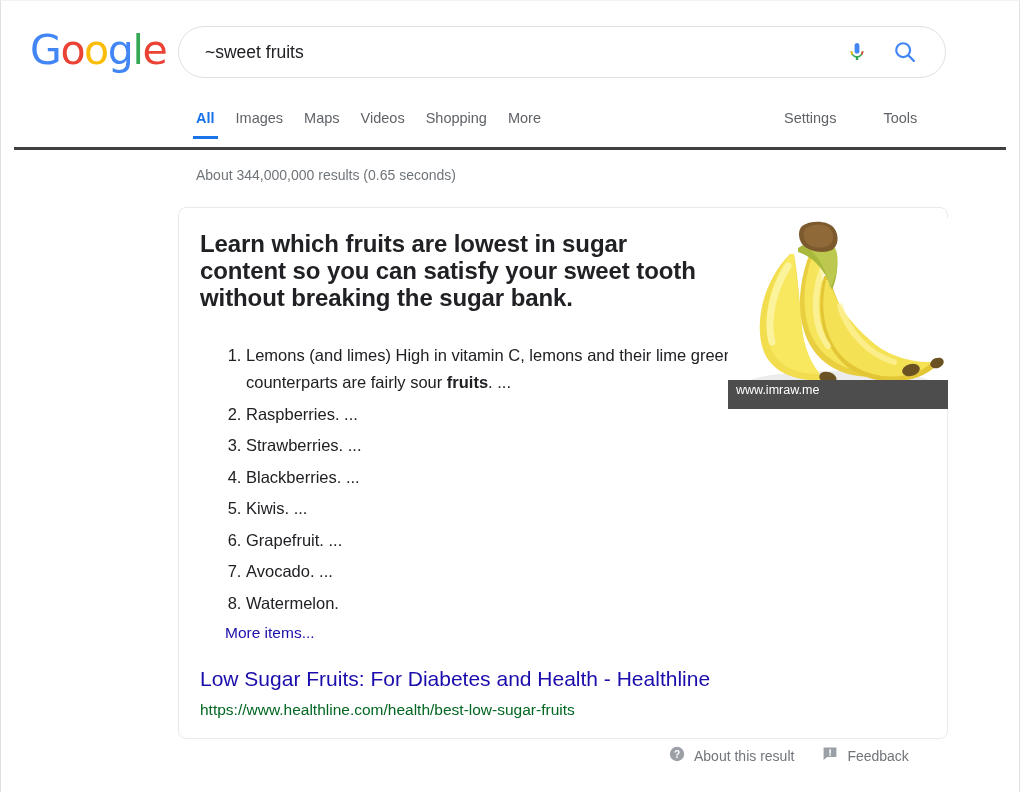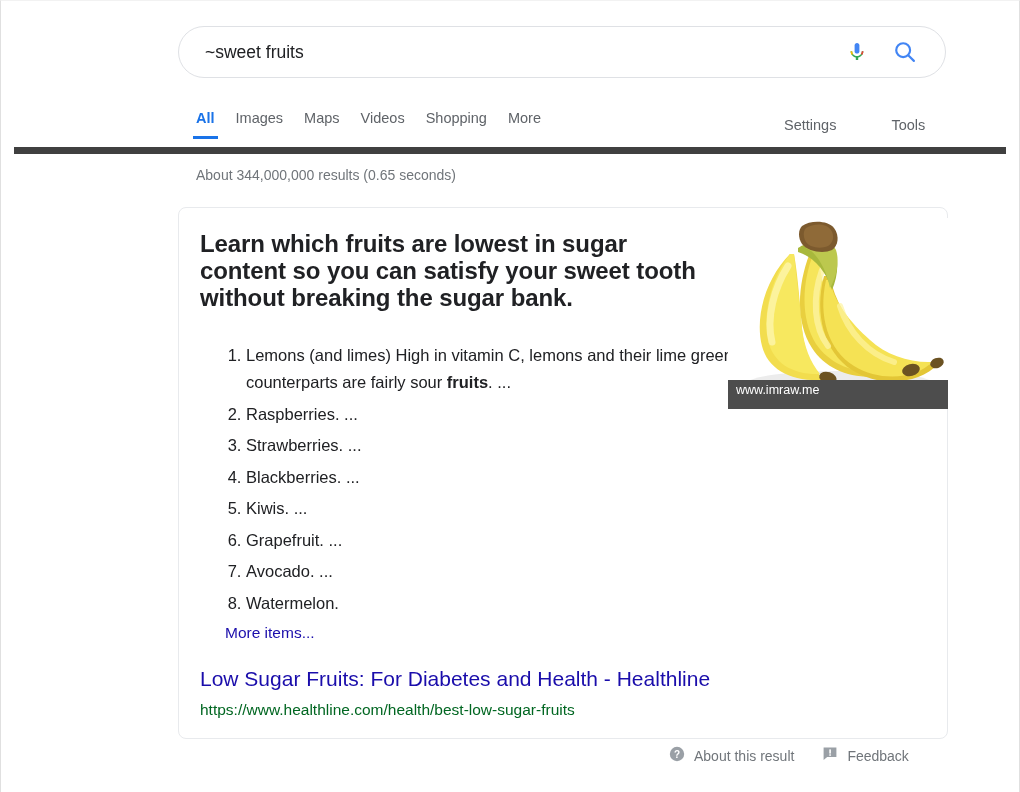--- a/index.html
+++ b/index.html
@@ -84,38 +84,38 @@
     display: flex;
     align-items: center;
     justify-content: center;
     cursor: pointer;
   }
 
   
   .navbar {
     position: relative;
     height: 46px;
-    border-bottom: 7px solid #404040;
+    border-bottom: 3px solid #404040;
     margin-left: 13px;
     margin-right: 13px;
     text-align: center;
   }
   .nav-left {
     position: absolute;
     left: 182px;
     top: 9px;
     display: flex;
     gap: 0;
   }
   .nav-right {
     position: absolute;
     left: 770px;
-    top: 16px;
-    display: flex;
-    gap: 8px;
+    top: 9px;
+    display: flex;
+    gap: 0;
   }
   .tab {
     font-size: 14.5px;
     color: #5f6368;
     padding: 0 21px 13px 0;
     cursor: pointer;
     position: relative;
     white-space: nowrap;
   }
   .nav-left .tab { margin-right: 21px; padding-right: 0; }
@@ -250,20 +250,23 @@
     cursor: pointer;
   }
 </style>
 </head>
 <body>
 
 <div class="page">
 
   <div class="header">
 
+    <div class="logo">
+      <span class="l-b">G</span><span class="l-r">o</span><span class="l-y">o</span><span class="l-b">g</span><span class="l-g">l</span><span class="l-r">e</span>
+    </div>
 
     <div class="searchbar">
       <input class="search-input" type="text" value="~sweet fruits" style="">
       <div class="search-icons">
         <div class="icon-btn">
           <svg width="24" height="24" viewBox="0 0 24 24">
             <path d="M12 3 C10.6 3 9.6 4.1 9.6 5.4 L9.6 11.2 C9.6 12.5 10.6 13.6 12 13.6 C13.4 13.6 14.4 12.5 14.4 11.2 L14.4 5.4 C14.4 4.1 13.4 3 12 3 Z" fill="#4285F4"></path>
             <path d="M16.8 11.2 C16.8 13.9 14.6 16 12 16 L12 18.4 L12 18.4 L12 16 C9.4 16 7.2 13.9 7.2 11.2 L5.6 11.2 C5.6 14.3 7.9 16.9 10.8 17.4 L10.8 20 L13.2 20 L13.2 17.4 C16.1 16.9 18.4 14.3 18.4 11.2 Z" fill="#34A853"></path>
             <path d="M7.2 11.2 L5.6 11.2 C5.6 12.6 6.1 13.9 6.9 14.9 L8.1 13.8 C7.5 13.1 7.2 12.2 7.2 11.2 Z" fill="#FBBC05"></path>
             <path d="M16.8 11.2 C16.8 12.2 16.5 13.1 15.9 13.8 L17.1 14.9 C17.9 13.9 18.4 12.6 18.4 11.2 Z" fill="#EA4335"></path>

